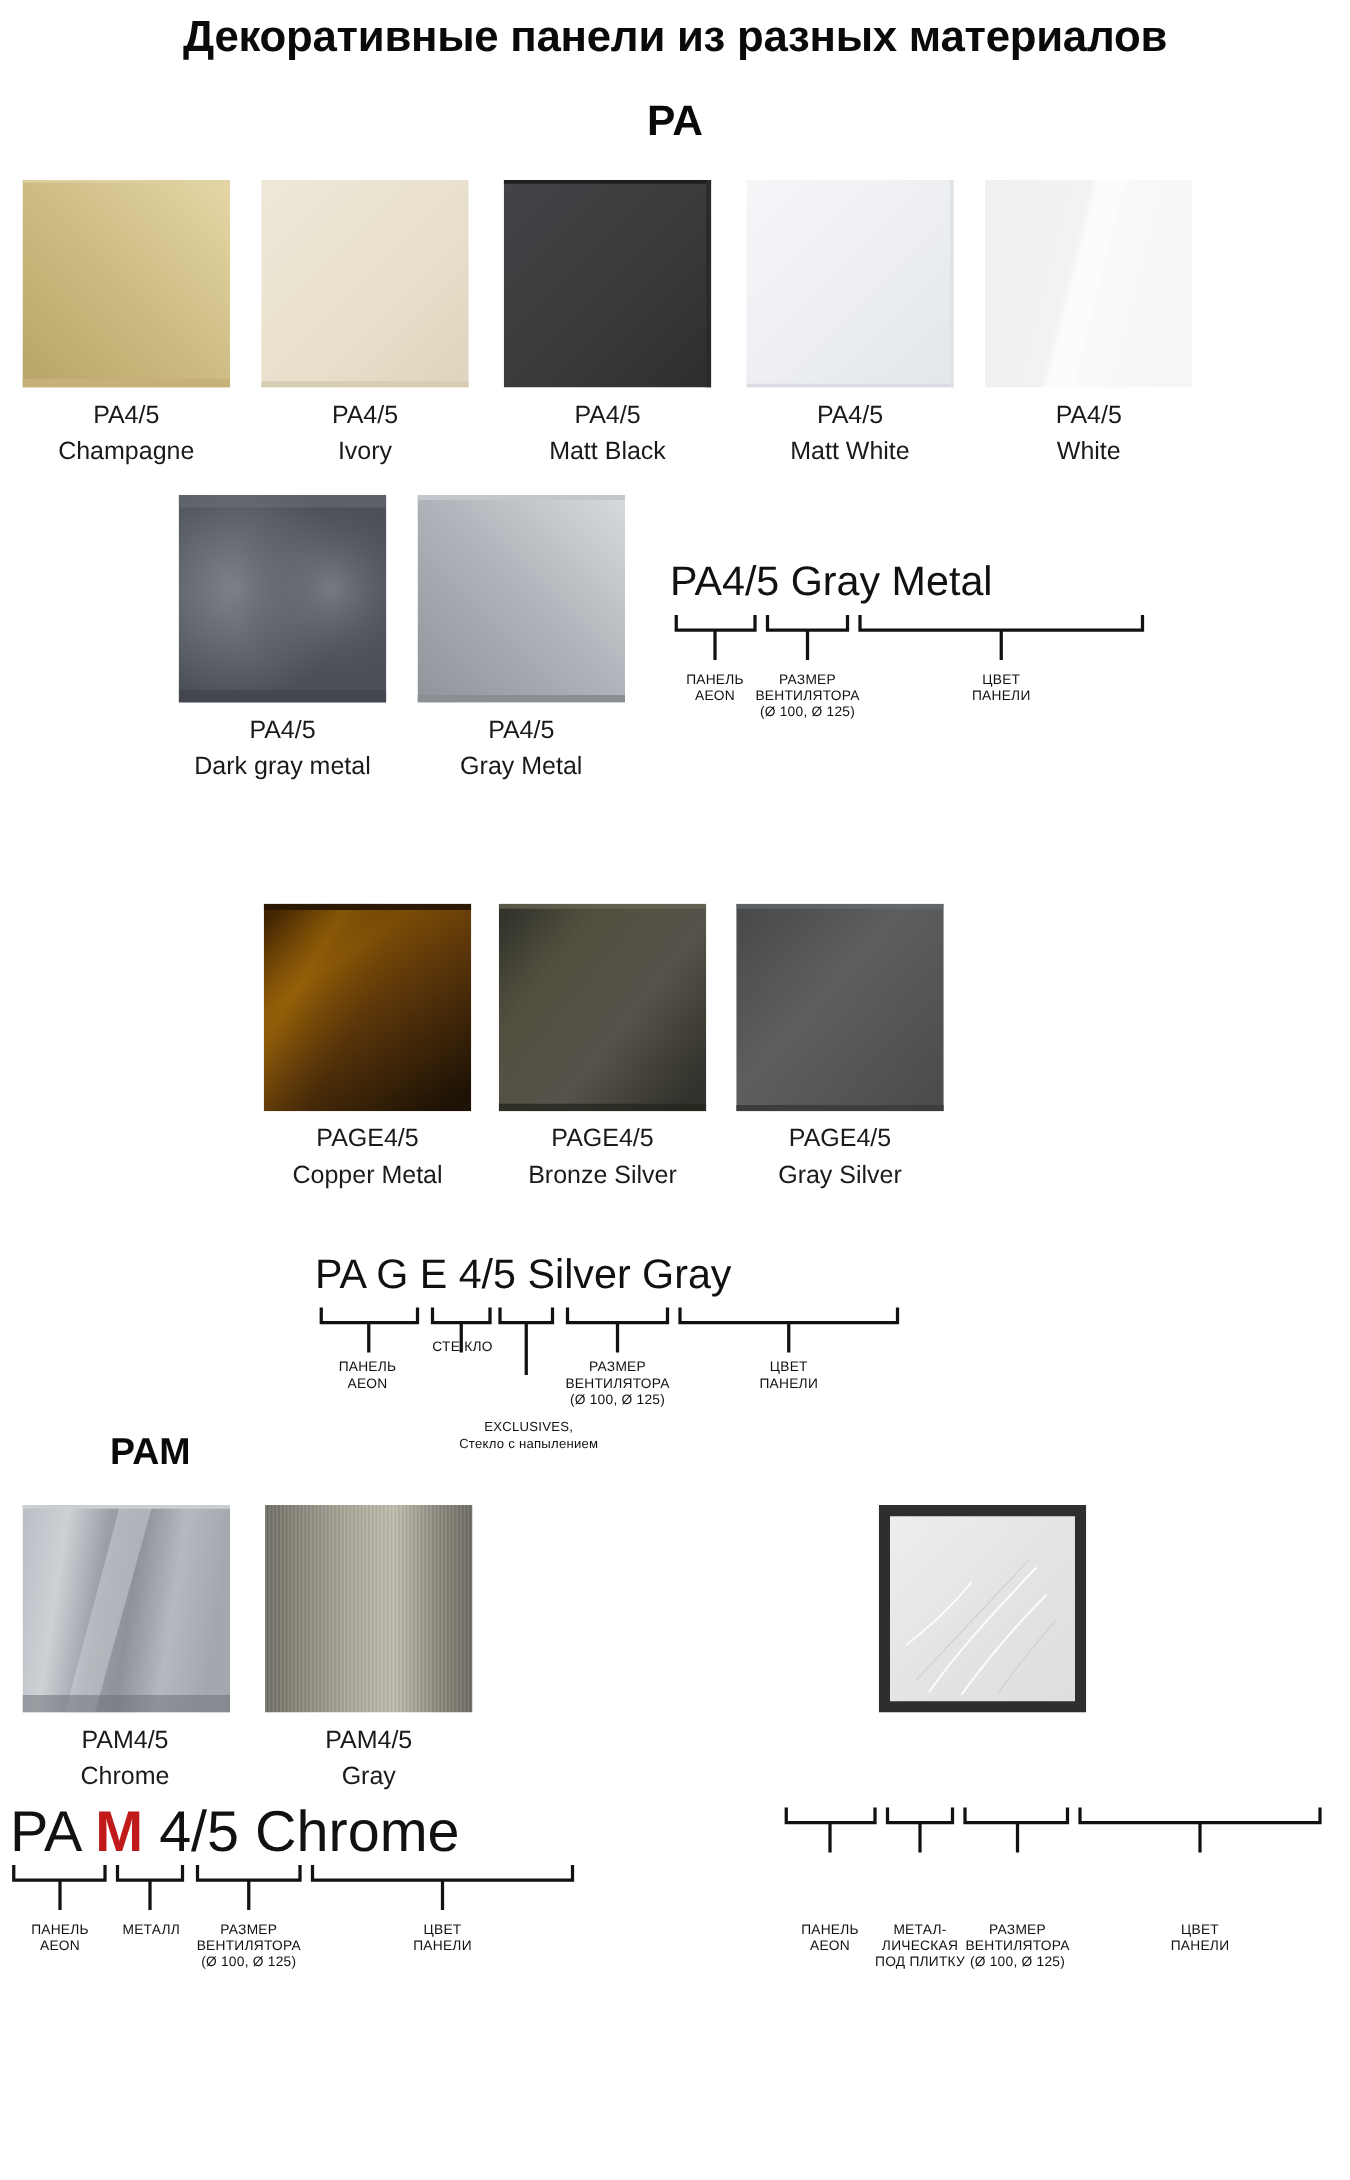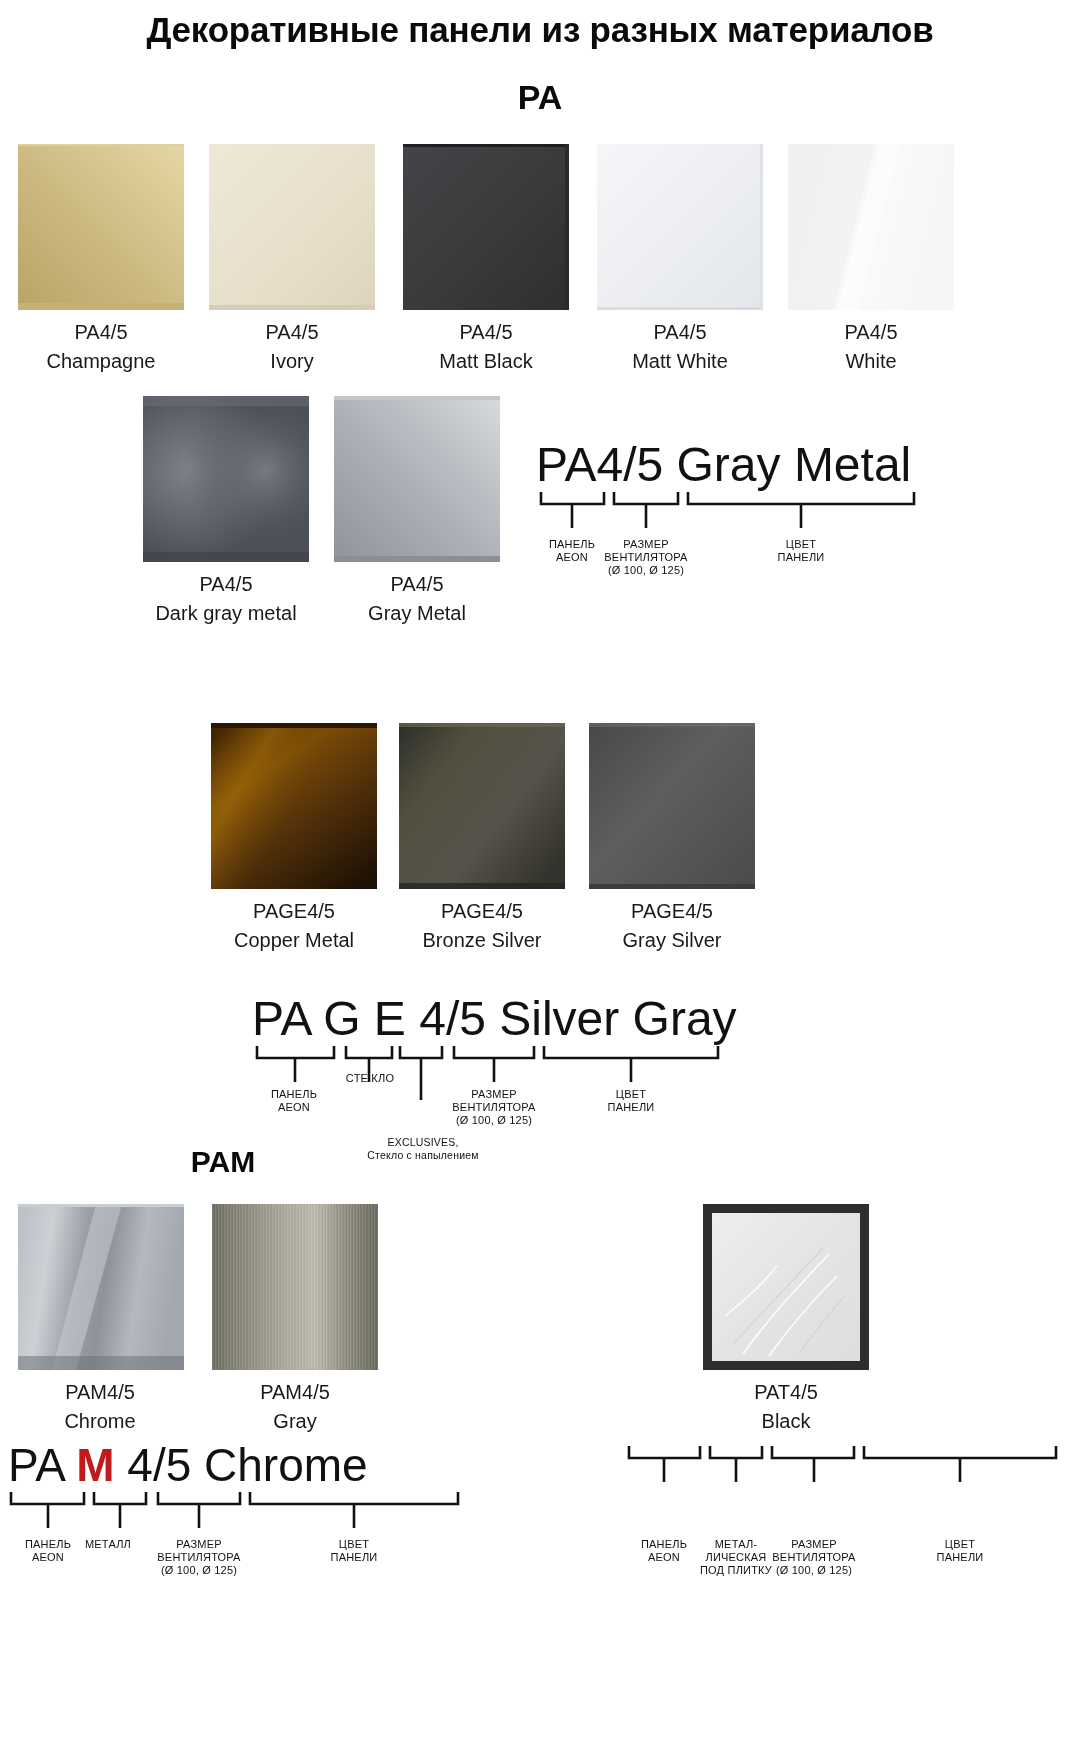--- a/index.html
+++ b/index.html
@@ -18,38 +18,37 @@
     position:absolute;top:10px;left:0;width:1080px;
     text-align:center;font-size:35px;font-weight:bold;
     letter-spacing:-0.2px;color:#0a0a0a;
   }
   .section-title{
     position:absolute;width:1080px;text-align:center;
     font-size:34px;font-weight:bold;color:#0a0a0a;
   }
   .group-title{
     position:absolute;font-size:30px;font-weight:bold;color:#0a0a0a;
-    text-align:center;
   }
 
   
   .swatch{position:absolute;}
   .sw-img{width:100%;height:100%;display:block;}
   .sw-cap{
     position:absolute;text-align:center;font-size:20px;line-height:29px;
     color:#1a1a1a;white-space:pre-line;
   }
 
   
   .legend{position:absolute;}
   .legend .code{
     font-size:40px;font-weight:400;color:#111;letter-spacing:0px;
     white-space:pre;line-height:46px;
   }
-  .legend .code.big{font-size:48px;}
+  .legend .code.big{font-size:33px;}
   .legend .accent{color:#c01a1a;font-weight:bold;}
   .legend svg{display:block;}
   .cap-sm{
     position:absolute;font-size:11px;line-height:13px;text-align:center;
     color:#111;letter-spacing:0.2px;white-space:pre-line;font-weight:400;
   }
   .cap-sm.tiny{font-size:10.5px;}
 </style>
 </head>
 <body>
@@ -334,21 +333,21 @@
         <path d="M86,4 L86,16 L138,16 L138,4"></path>
         <path d="M112,16 L112,40"></path>
         <path d="M150,4 L150,16 L232,16 L232,4"></path>
         <path d="M191,16 L191,40"></path>
         <path d="M242,4 L242,16 L450,16 L450,4"></path>
         <path d="M346,16 L346,40"></path>
       </g>
     </svg>
     <div class="cap-sm" style="left:-8px;top:96px;width:96px;">ПАНЕЛЬ
 AEON</div>
-    <div class="cap-sm" style="left:57px;top:96px;width:86px;">МЕТАЛЛ</div>
+    <div class="cap-sm" style="left:70px;top:96px;width:86px;">МЕТАЛЛ</div>
     <div class="cap-sm" style="left:131px;top:96px;width:120px;">РАЗМЕР
 ВЕНТИЛЯТОРА
 (Ø 100, Ø 125)</div>
     <div class="cap-sm" style="left:296px;top:96px;width:100px;">ЦВЕТ
 ПАНЕЛИ</div>
   </div>
 
 
   <div class="swatch" style="left:703px;top:1204px;width:166px;height:166px;">
     <svg class="sw-img" viewBox="0 0 166 166" preserveAspectRatio="none">
@@ -365,21 +364,20 @@
         <path d="M40,150 C64,116 92,86 126,50"></path>
         <path d="M66,152 C86,124 106,100 134,72"></path>
         <path d="M22,112 C42,96 58,82 74,62"></path>
       </g>
       <g stroke="#cfcfcf" stroke-width="1.1" fill="none" opacity="0.85">
         <path d="M30,140 C56,112 84,82 120,44"></path>
         <path d="M96,150 C110,130 124,112 142,92"></path>
       </g>
     </svg>
   </div>
-  <div class="sw-cap" style="left:686px;top:1378px;width:200px;text-align:center;"><span>PAT4/5</span><br><span>Black</span></div>
 
   <div class="legend" style="left:626px;top:1442px;">
     <svg width="440" height="58" viewBox="0 0 440 58">
       <g stroke="#111" stroke-width="2.6" fill="none">
         <path d="M3,4 L3,16 L74,16 L74,4"></path>
         <path d="M38,16 L38,40"></path>
         <path d="M84,4 L84,16 L136,16 L136,4"></path>
         <path d="M110,16 L110,40"></path>
         <path d="M146,4 L146,16 L228,16 L228,4"></path>
         <path d="M188,16 L188,40"></path>

